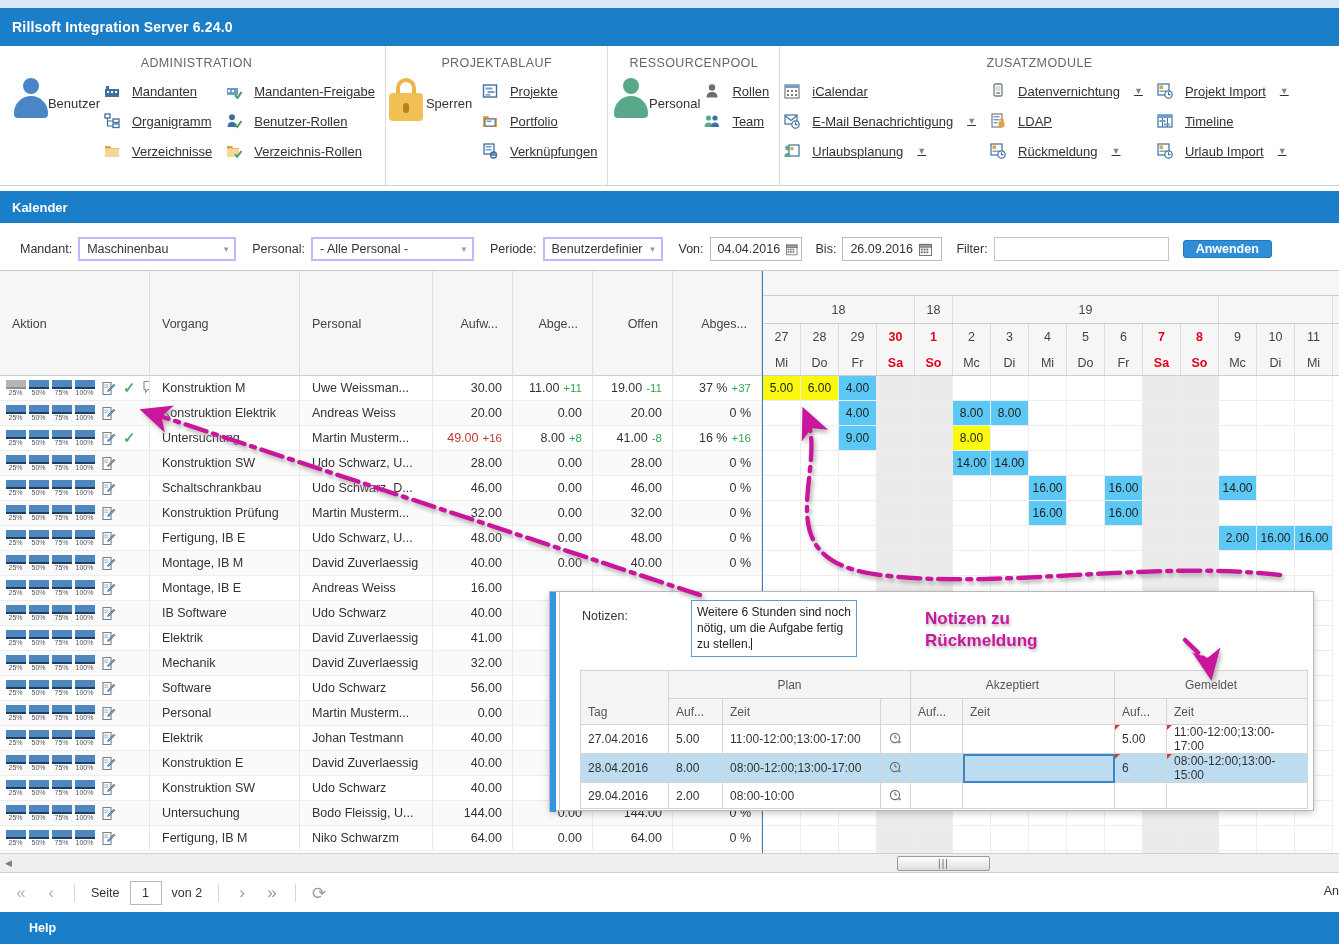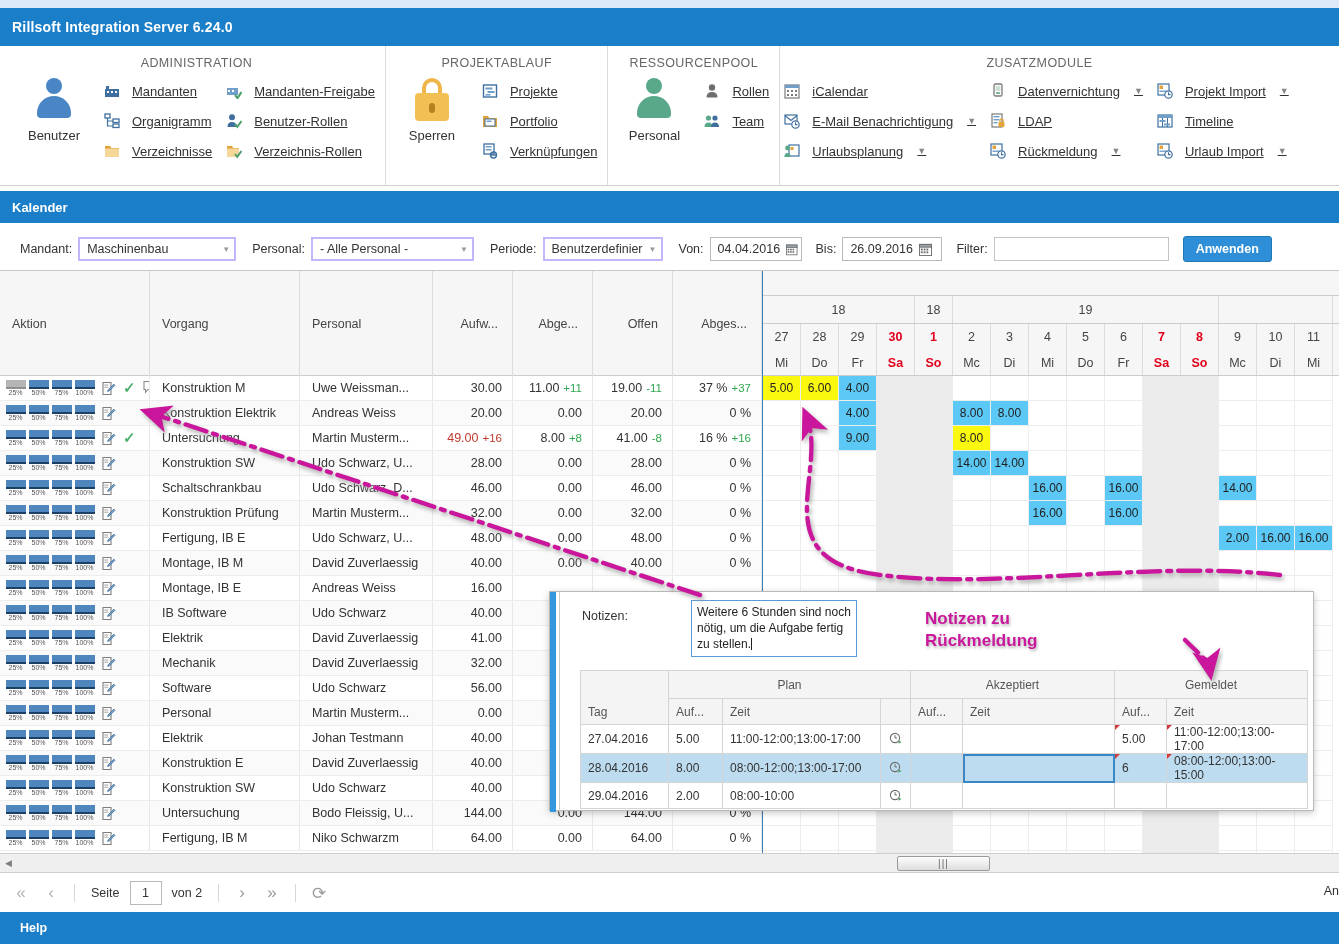--- a/index.html
+++ b/index.html
@@ -29,21 +29,21 @@
   .ribbon {
     position:absolute; left:0; top:46px; width:1339px; height:140px;
     background:#fff; border-bottom:1px solid #d3d3d3;
     display:flex; align-items:stretch;
   }
   .rib-group { display:flex; flex-direction:column; position:relative; padding:10px 0 0 0; }
   .rib-group + .rib-group { border-left:1px solid #dcdcdc; }
   .rib-title { text-align:center; color:#666; font-size:12.5px; letter-spacing:.4px; margin-bottom:6px; }
   .rib-body { display:flex; align-items:flex-start; }
   .rib-big {
-    width:92px; display:flex; flex-direction:column; align-items:center;
+    width:92px; display:flex; flex-direction:row; align-items:center;
     padding-top:2px;
   }
   .rib-big .biglabel { margin-top:4px; font-size:13px; color:#333; }
   .rib-cols { display:flex; }
   .rib-col { display:flex; flex-direction:column; }
   .rib-item {
     display:flex; align-items:center; gap:12px;
     padding:3px 10px 3px 4px; font-size:13px; color:#333;
     white-space:nowrap; cursor:default; height:30px;text-decoration:underline;
   }
@@ -87,21 +87,21 @@
   }
   .combo .arw { color:#9a9a9a; font-size:8px; margin-left:6px; }
   .datefield {
     height:24px; border:1px solid #b9b9b9; background:#fff;
     display:inline-flex; align-items:center; padding:0 3px 0 7px;
     font-size:12.5px; margin-right:14px; gap:6px;
   }
   .calglyph { width:13px; height:13px; }
   .filterinput { height:24px; width:175px; border:1px solid #c4c4c4; background:#fff; margin-right:14px; }
   .btn-apply {
-    height:26px; padding:0 12px; background:#2e8fd8; color:#fff;
+    height:18px; padding:0 12px; background:#2e8fd8; color:#fff;
     border:1px solid #2178b7; border-radius:3px; font-size:12.5px;
     display:inline-flex; align-items:center; font-weight:bold;
     font-family:"Liberation Sans", sans-serif;
   }
 
   
   .gridwrap { position:absolute; left:0; top:270px; width:1339px; height:583px; background:#fff; border-top:1px solid #c9c9c9; }
 
   .left-pane { position:absolute; left:0; top:0; width:762px; height:583px; overflow:hidden; }
   .right-pane { position:absolute; left:762px; top:0; width:577px; height:583px; overflow:hidden; border-left:1px solid #3f7db5; }
@@ -216,21 +216,21 @@
   }
   .pbtn.on { color:#9b9b9b; }
   .pdiv { width:1px; height:18px; background:#d7d7d7; margin:0 6px; }
   .pager .lbl { font-size:12.5px; color:#333; margin:0 6px; }
   .pagenum { width:32px; height:24px; border:1px solid #b9b9b9; text-align:center; font-size:12.5px; line-height:22px; }
   .anzeige { position:absolute; right:-16px; top:10px; font-size:12.5px; color:#333; white-space:nowrap; }
 
   .helpbar {
     position:absolute; left:0; top:912px; width:1339px; height:32px;
     background:#1a7ec8; color:#fff; display:flex; align-items:center;
-    padding-left:20px; font-size:12.5px; font-weight:bold;
+    padding-left:29px; font-size:12.5px; font-weight:bold;
   }
 </style>
 </head>
 <body>
 
 <div id="app">
 
   <div class="top-strip"></div>
 
   <div class="titlebar">

